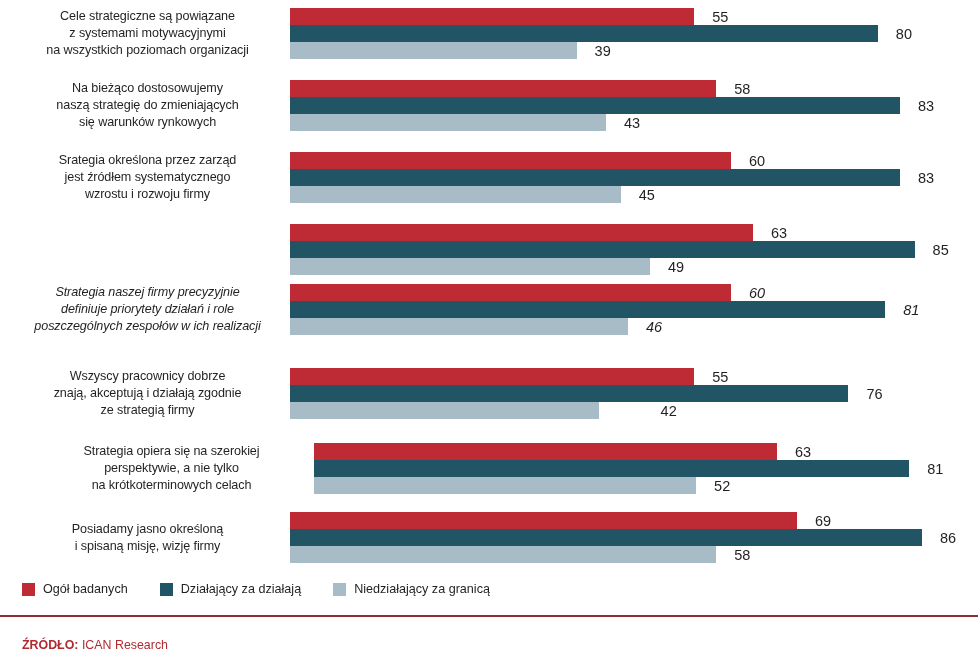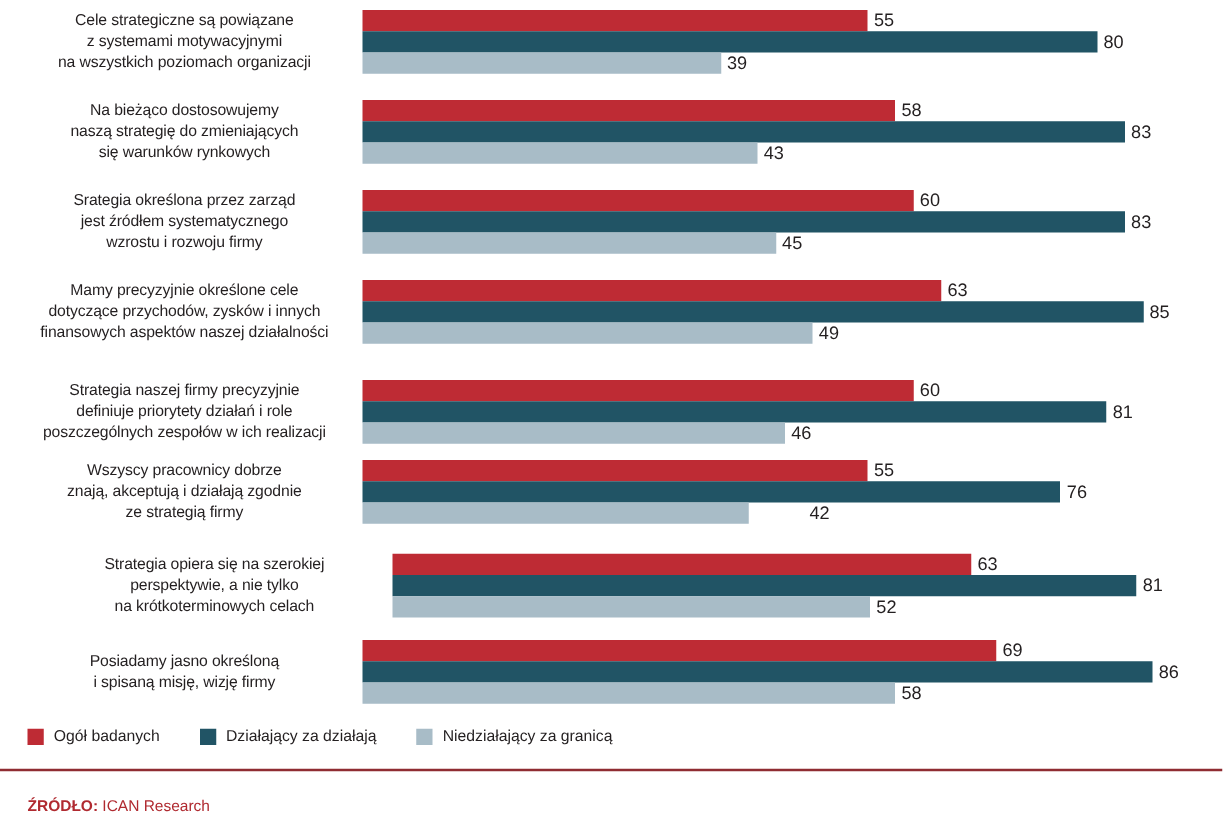--- a/index.html
+++ b/index.html
@@ -79,21 +79,21 @@
     height: 17px;
   }
 
   .bar-value {
     position: absolute;
     top: 50%;
     transform: translateY(-50%);
     font-size: 14.5px;
     color: #231f20;
     white-space: nowrap;
-    padding-left: 5px;
+    padding-left: 18px;
   }
 
   
   #legend {
     position: absolute;
     left: 22px;
     top: 579px;
     height: 20px;
     display: flex;
   }
@@ -206,39 +206,36 @@
             <div class="bar" title="Działający za granicą: 83" style="width: 609.884px; background: rgb(33, 84, 101);"></div>
             <span class="bar-value" style="left: 609.884px;">83</span>
           </div>
           <div class="bar-row r2">
             <div class="bar" title="Niedziałający za granicą: 45" style="width: 330.66px; background: rgb(168, 188, 199);"></div>
             <span class="bar-value" style="left: 330.66px;">45</span>
           </div>
         </div>
       </div>
       <div class="bar-group" style="top: 224px;">
-        <div class="group-label">Mamy precyzyjnie określone cele
-dotyczące przychodów, zysków i innych
-finansowych aspektów naszej działalności</div>
         <div class="bars">
           <div class="bar-row r0">
             <div class="bar" title="Ogół badanych: 63" style="width: 462.924px; background: rgb(190, 43, 52);"></div>
             <span class="bar-value" style="left: 462.924px;">63</span>
           </div>
           <div class="bar-row r1">
             <div class="bar" title="Działający za granicą: 85" style="width: 624.58px; background: rgb(33, 84, 101);"></div>
             <span class="bar-value" style="left: 624.58px;">85</span>
           </div>
           <div class="bar-row r2">
             <div class="bar" title="Niedziałający za granicą: 49" style="width: 360.052px; background: rgb(168, 188, 199);"></div>
             <span class="bar-value" style="left: 360.052px;">49</span>
           </div>
         </div>
       </div>
-      <div class="bar-group" style="top: 304px;">
+      <div class="bar-group" style="top: 284px; font-style: italic;">
         <div class="group-label">Strategia naszej firmy precyzyjnie
 definiuje priorytety działań i role
 poszczególnych zespołów w ich realizacji</div>
         <div class="bars">
           <div class="bar-row r0">
             <div class="bar" title="Ogół badanych: 60" style="width: 440.88px; background: rgb(190, 43, 52);"></div>
             <span class="bar-value" style="left: 440.88px;">60</span>
           </div>
           <div class="bar-row r1">
             <div class="bar" title="Działający za granicą: 81" style="width: 595.188px; background: rgb(33, 84, 101);"></div>

